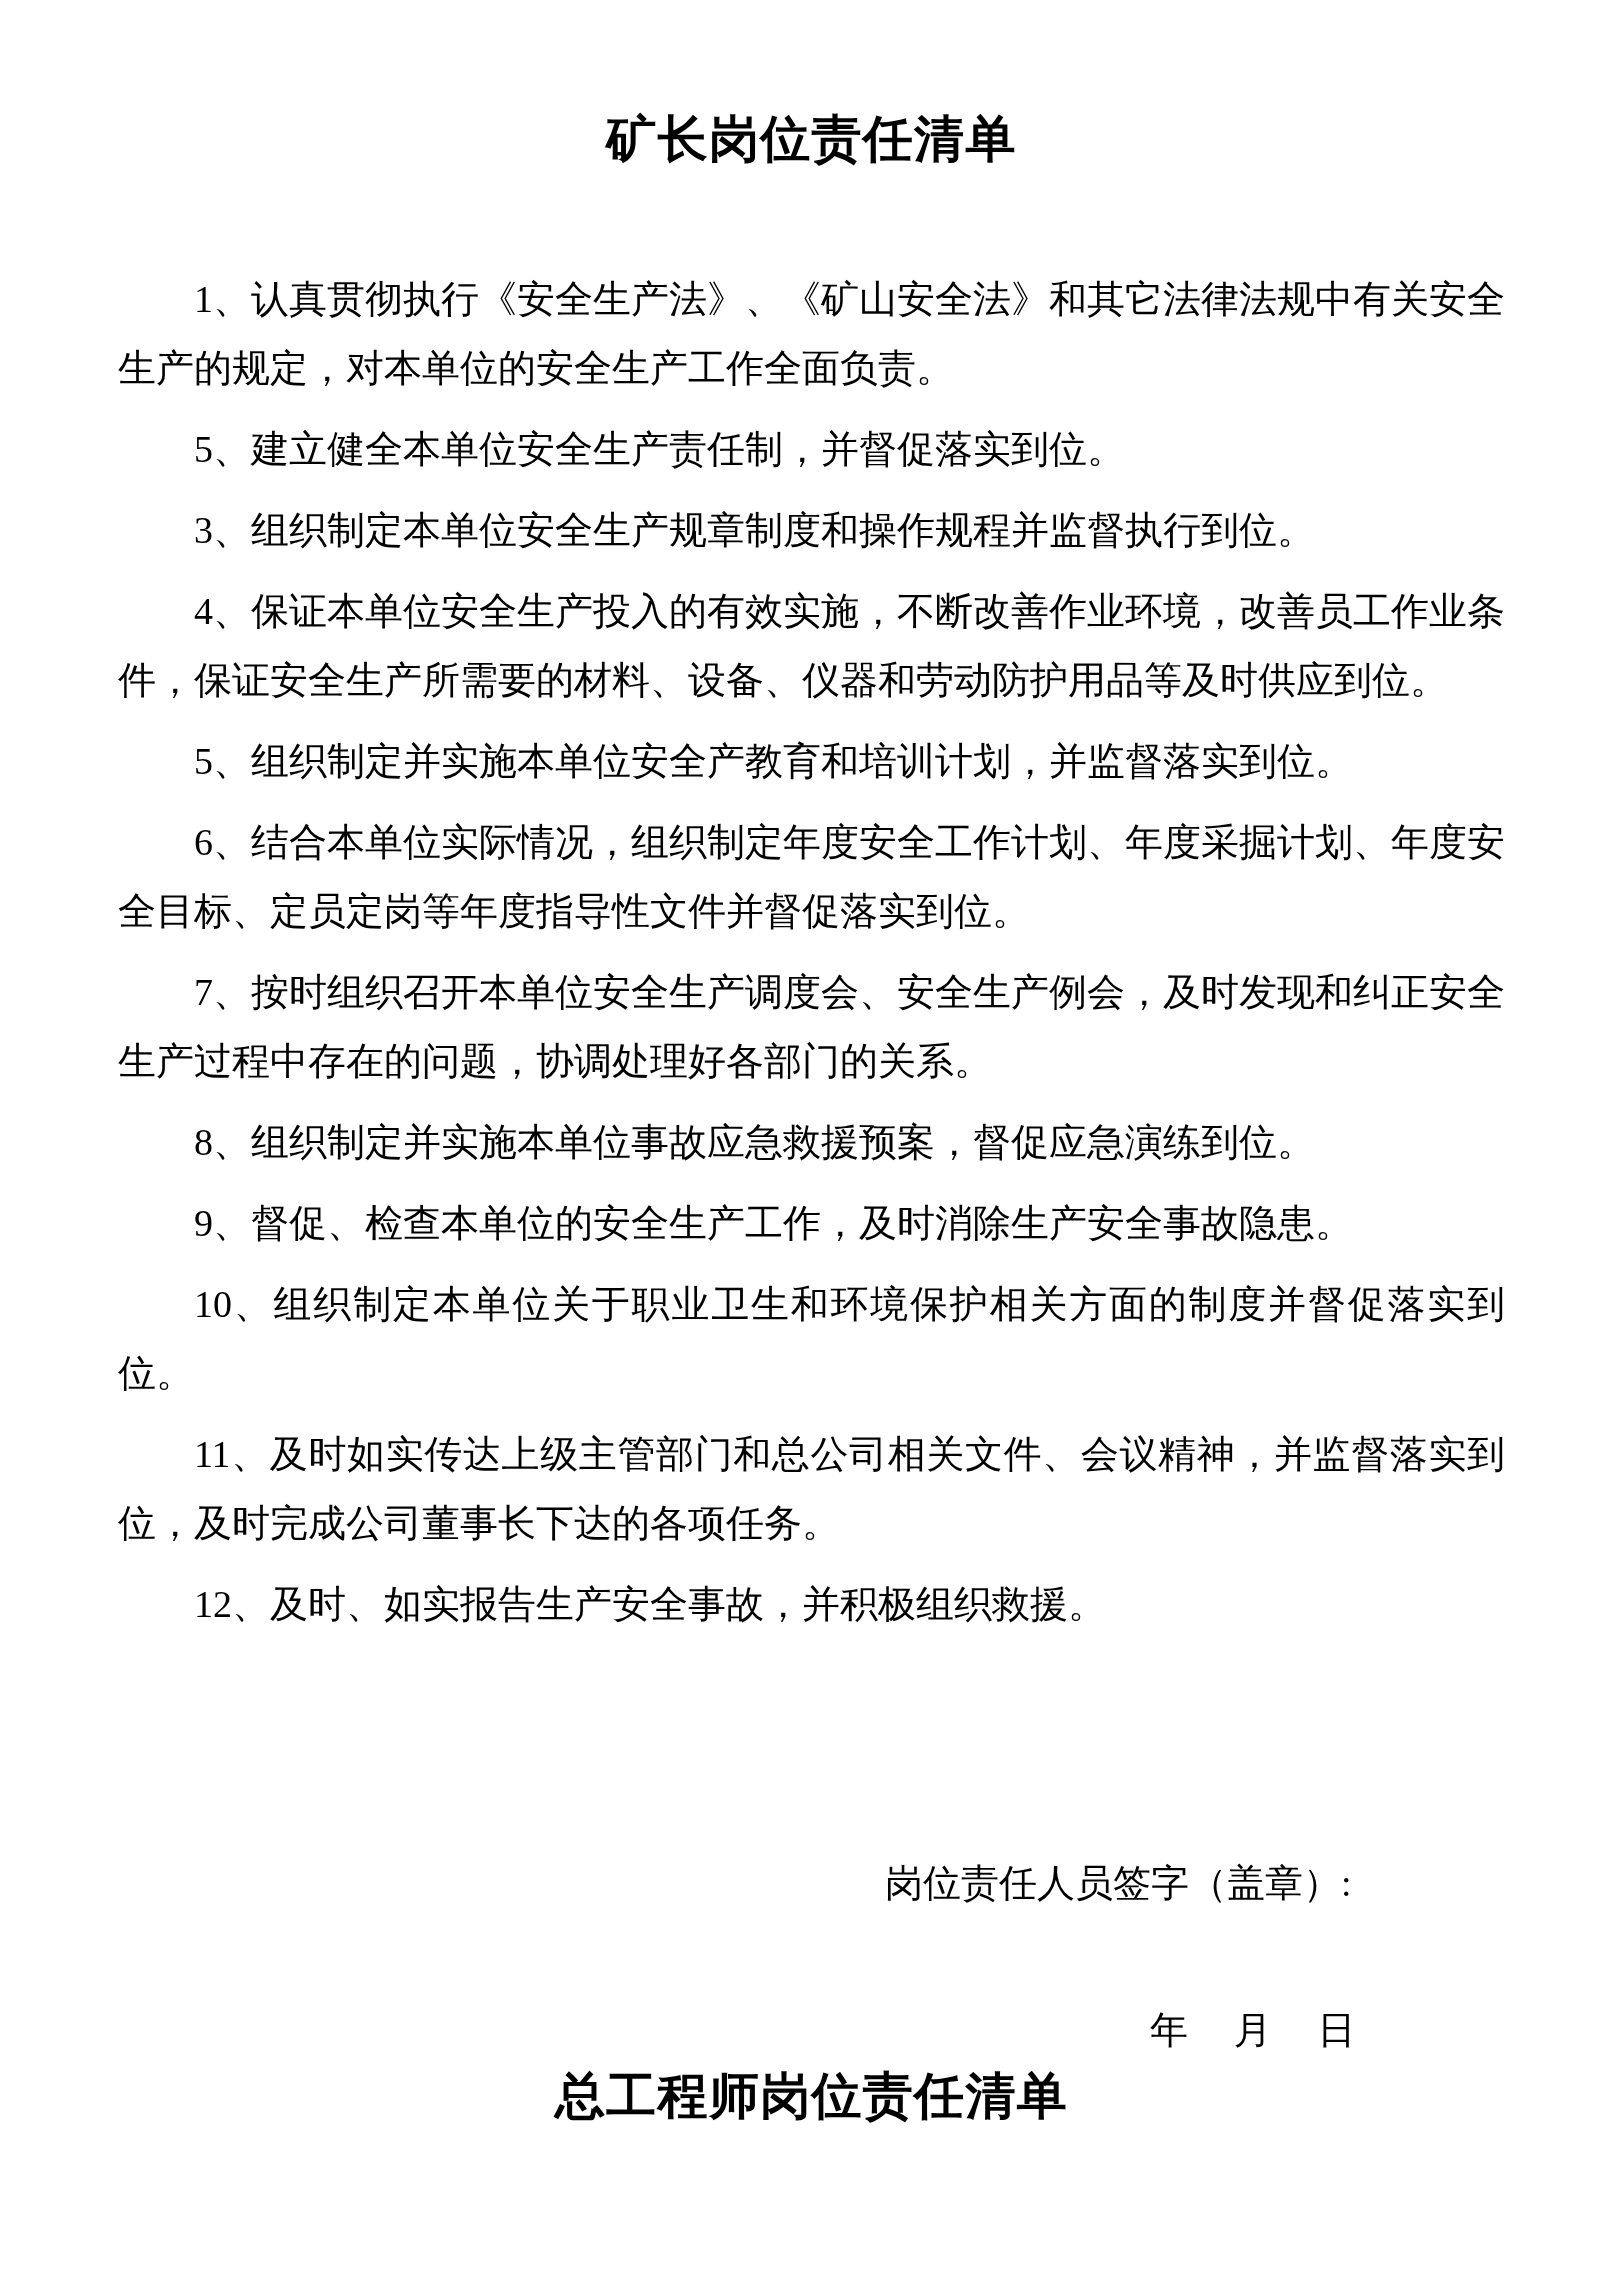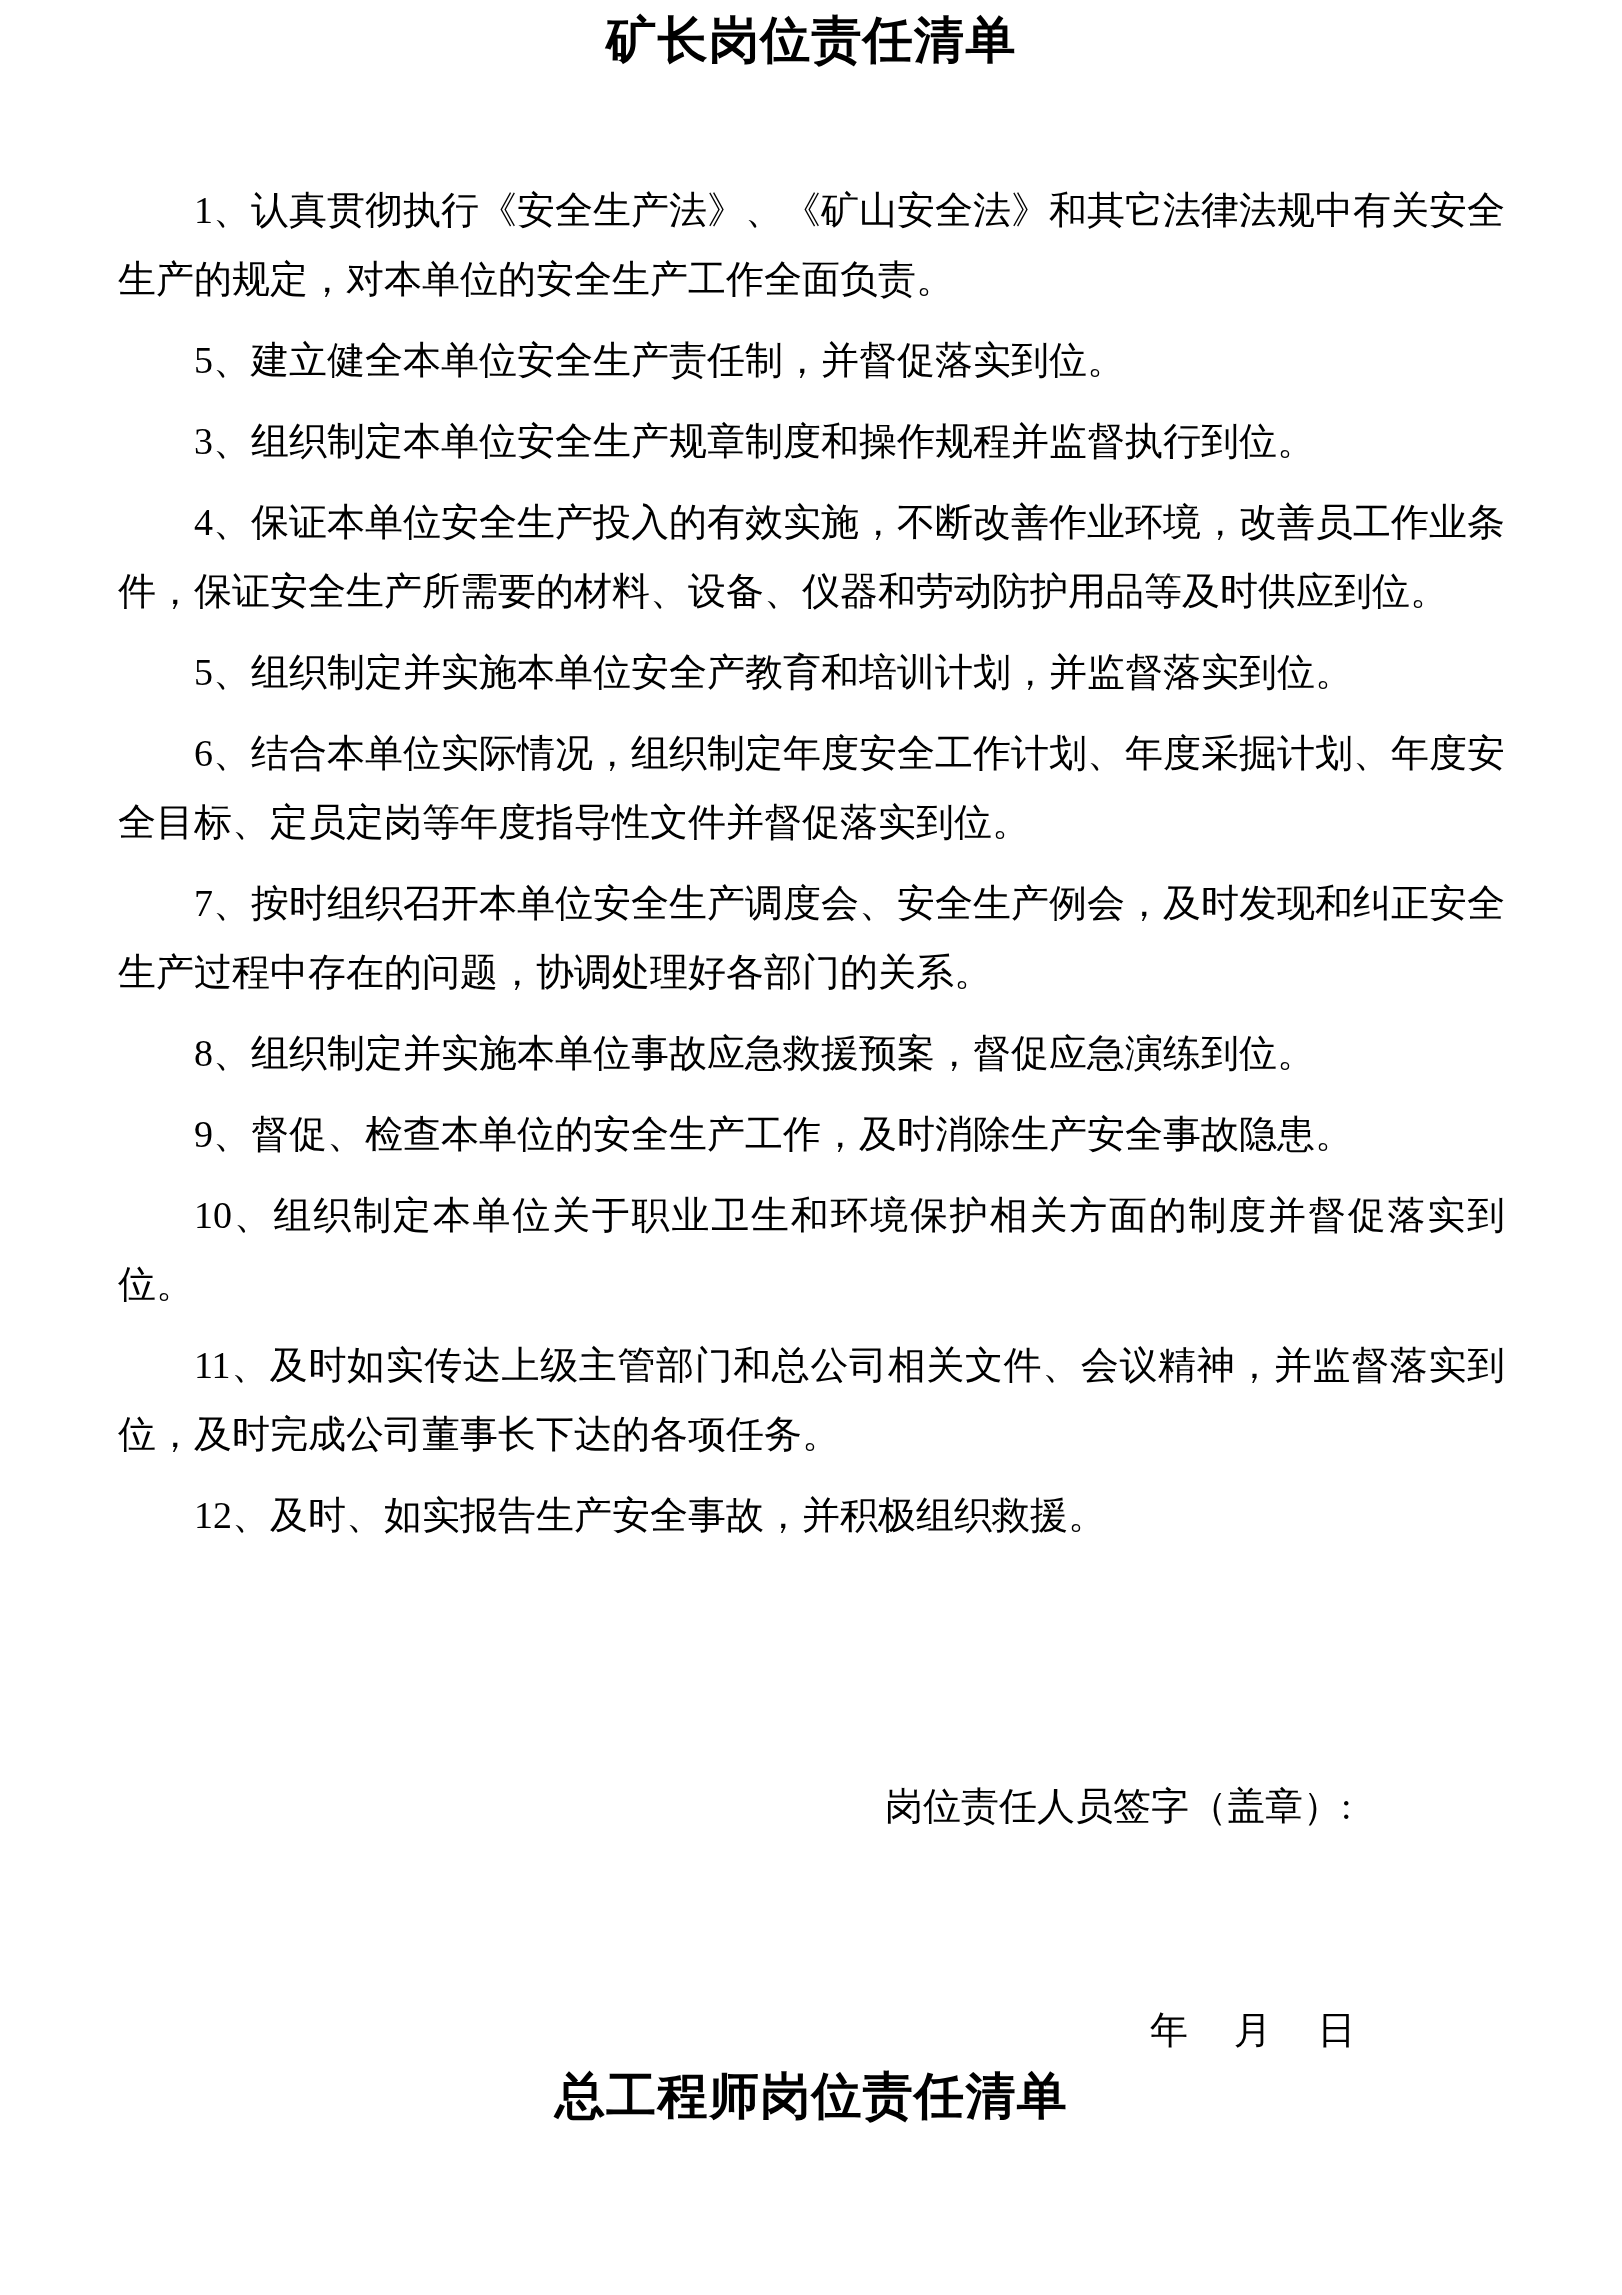--- a/index.html
+++ b/index.html
@@ -11,41 +11,42 @@
   .page {
     position: relative;
     width: 1623px;
     height: 2295px;
     background: #ffffff;
     color: #000000;
     font-family: "Liberation Serif", "DejaVu Serif", serif;
     overflow: hidden;
   }
   .doc-title {
-    margin: 10px;
+    margin: 0;
+    padding-top: 109px;
     text-align: center;
     font-size: 50px;
     line-height: 60px;
     font-weight: bold;
     letter-spacing: 1.3px;
   }
   .doc-body {
     padding: 84px 106px 0 106px;
     font-size: 38px;
     line-height: 69px;
     text-align: justify;
     text-justify: inter-ideograph;
   }
   .doc-body p {
     margin: 12px;
     text-indent: 76px; 
   }
   .signature {
     position: absolute;
-    top: 1772px;
+    top: 1849px;
     left: 885px;
     margin: 0;
     font-size: 38px;
     line-height: 69px;
   }
   .date-line {
     position: absolute;
     top: 1988px;
     left: 1142px;
     margin: 8px;

